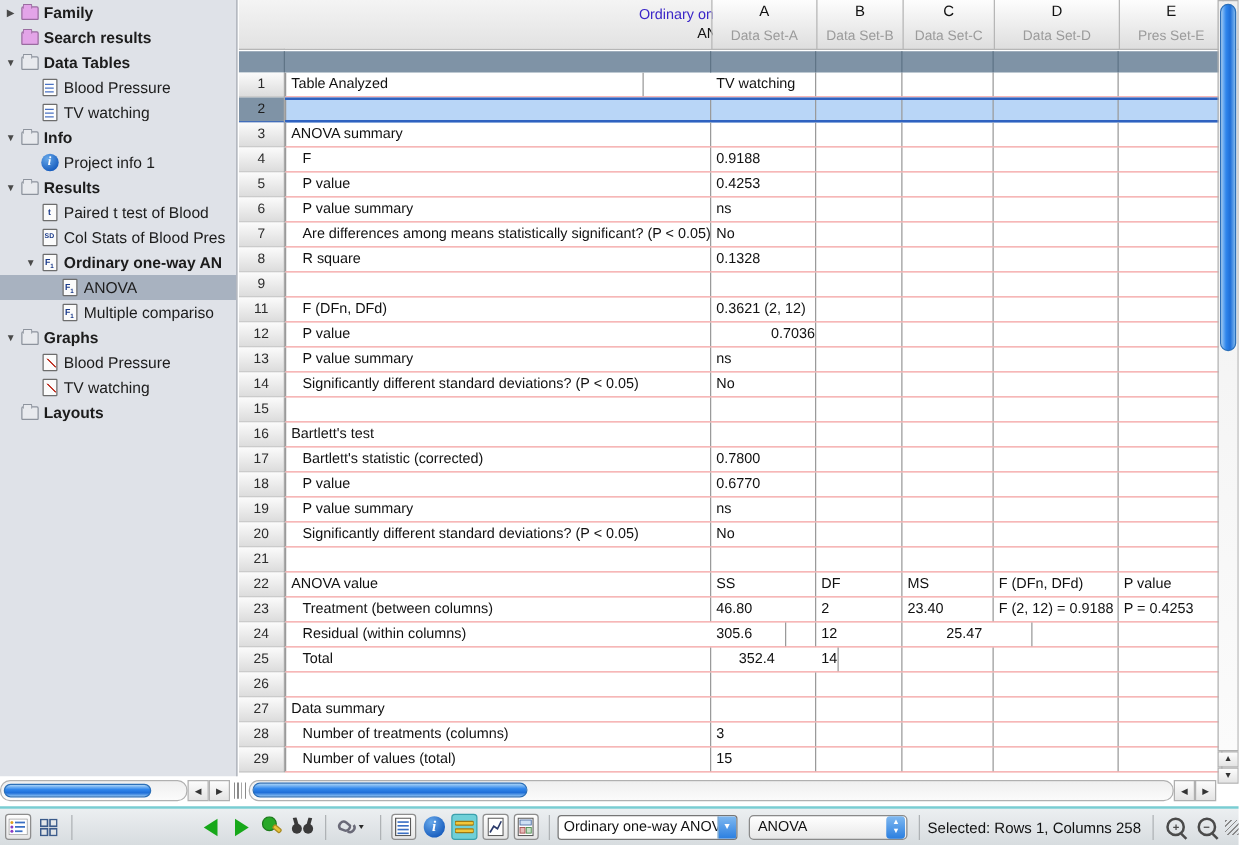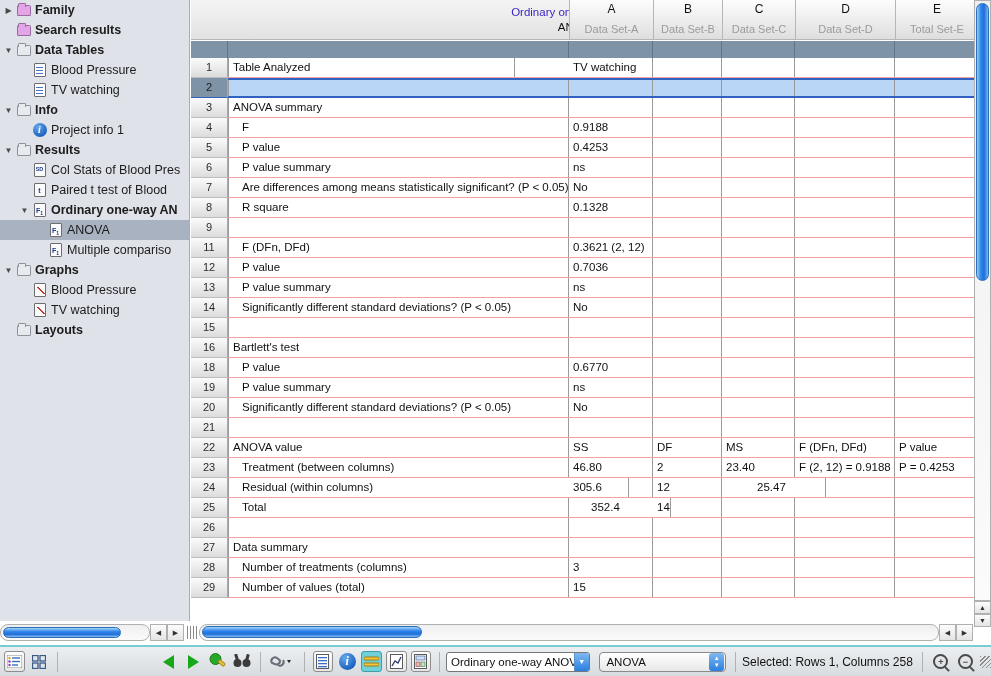--- a/index.html
+++ b/index.html
@@ -283,31 +283,31 @@
           <span class="tw">▼</span>
           <span class="ico">
             <span class="fld grey"></span>
           </span>
           <span class="lbl bold">Results</span>
         </div>
         <div class="nav-row">
           <span style="width:16px;min-width:16px"></span>
           <span class="tw blank"></span>
           <span class="ico">
+            <span class="doc">t</span>
+          </span>
+          <span class="lbl">Paired t test of Blood </span>
+        </div>
+        <div class="nav-row">
+          <span style="width:16px;min-width:16px"></span>
+          <span class="tw blank"></span>
+          <span class="ico">
             <span class="doc" style="font-size:5.5px;line-height:6px;padding-top:2px;">SD</span>
           </span>
           <span class="lbl">Col Stats of Blood Pres</span>
-        </div>
-        <div class="nav-row">
-          <span style="width:16px;min-width:16px"></span>
-          <span class="tw blank"></span>
-          <span class="ico">
-            <span class="doc">t</span>
-          </span>
-          <span class="lbl">Paired t test of Blood </span>
         </div>
         <div class="nav-row">
           <span style="width:16px;min-width:16px"></span>
           <span class="tw">▼</span>
           <span class="ico">
             <span class="doc">F<sub style="font-size:5px">1</sub></span>
           </span>
           <span class="lbl bold">Ordinary one-way AN</span>
         </div>
         <div class="nav-row selected">
@@ -391,21 +391,21 @@
         <div class="colhdr" style="left: 531px; width: 73px;">
           <span class="cl">C</span>
           <span class="cn">Data Set-C</span>
         </div>
         <div class="colhdr" style="left: 604px; width: 100px;">
           <span class="cl">D</span>
           <span class="cn">Data Set-D</span>
         </div>
         <div class="colhdr" style="left: 704px; width: 83px;">
           <span class="cl">E</span>
-          <span class="cn">Total Set-E</span>
+          <span class="cn">Pres Set-E</span>
         </div>
         <div class="colhdr" style="left: 787px; width: 13px;"></div>
       </div>
 
     <div id="bandrow">
       <div class="bsplit" style="left:36px;"></div>
       <div class="bsplit" style="left:377px;"></div>
       <div class="bsplit" style="left:461px;"></div>
       <div class="bsplit" style="left:530px;"></div>
       <div class="bsplit" style="left:603px;"></div>
@@ -531,21 +531,21 @@
             <div class="cell" style="left: 494px; width: 73px;"></div>
             <div class="cell" style="left: 567px; width: 100px;"></div>
             <div class="cell" style="left: 667px; width: 83px;"></div>
             <div class="cell" style="left: 750px; width: 13px;"></div>
           </div>
         </div>
         <div class="row">
           <div class="rh">12</div>
           <div class="cells">
             <div class="cell first ind" style="left: 0px; width: 341px;">P value</div>
-            <div class="cell" style="left: 341px; width: 84px;">0.7036</div>
+            <div class="cell" style="left: 341px; width: 84px; text-align: right;">0.7036</div>
             <div class="cell" style="left: 425px; width: 69px;"></div>
             <div class="cell" style="left: 494px; width: 73px;"></div>
             <div class="cell" style="left: 567px; width: 100px;"></div>
             <div class="cell" style="left: 667px; width: 83px;"></div>
             <div class="cell" style="left: 750px; width: 13px;"></div>
           </div>
         </div>
         <div class="row">
           <div class="rh">13</div>
           <div class="cells">
@@ -580,20 +580,32 @@
             <div class="cell" style="left: 567px; width: 100px;"></div>
             <div class="cell" style="left: 667px; width: 83px;"></div>
             <div class="cell" style="left: 750px; width: 13px;"></div>
           </div>
         </div>
         <div class="row">
           <div class="rh">16</div>
           <div class="cells">
             <div class="cell first" style="left: 0px; width: 341px;">Bartlett's test</div>
             <div class="cell" style="left: 341px; width: 84px;"></div>
+            <div class="cell" style="left: 425px; width: 69px;"></div>
+            <div class="cell" style="left: 494px; width: 73px;"></div>
+            <div class="cell" style="left: 567px; width: 100px;"></div>
+            <div class="cell" style="left: 667px; width: 83px;"></div>
+            <div class="cell" style="left: 750px; width: 13px;"></div>
+          </div>
+        </div>
+        <div class="row">
+          <div class="rh">17</div>
+          <div class="cells">
+            <div class="cell first ind" style="left: 0px; width: 341px;">Bartlett's statistic (corrected)</div>
+            <div class="cell" style="left: 341px; width: 84px;">0.7800</div>
             <div class="cell" style="left: 425px; width: 69px;"></div>
             <div class="cell" style="left: 494px; width: 73px;"></div>
             <div class="cell" style="left: 567px; width: 100px;"></div>
             <div class="cell" style="left: 667px; width: 83px;"></div>
             <div class="cell" style="left: 750px; width: 13px;"></div>
           </div>
         </div>
         <div class="row">
           <div class="rh">18</div>
           <div class="cells">

